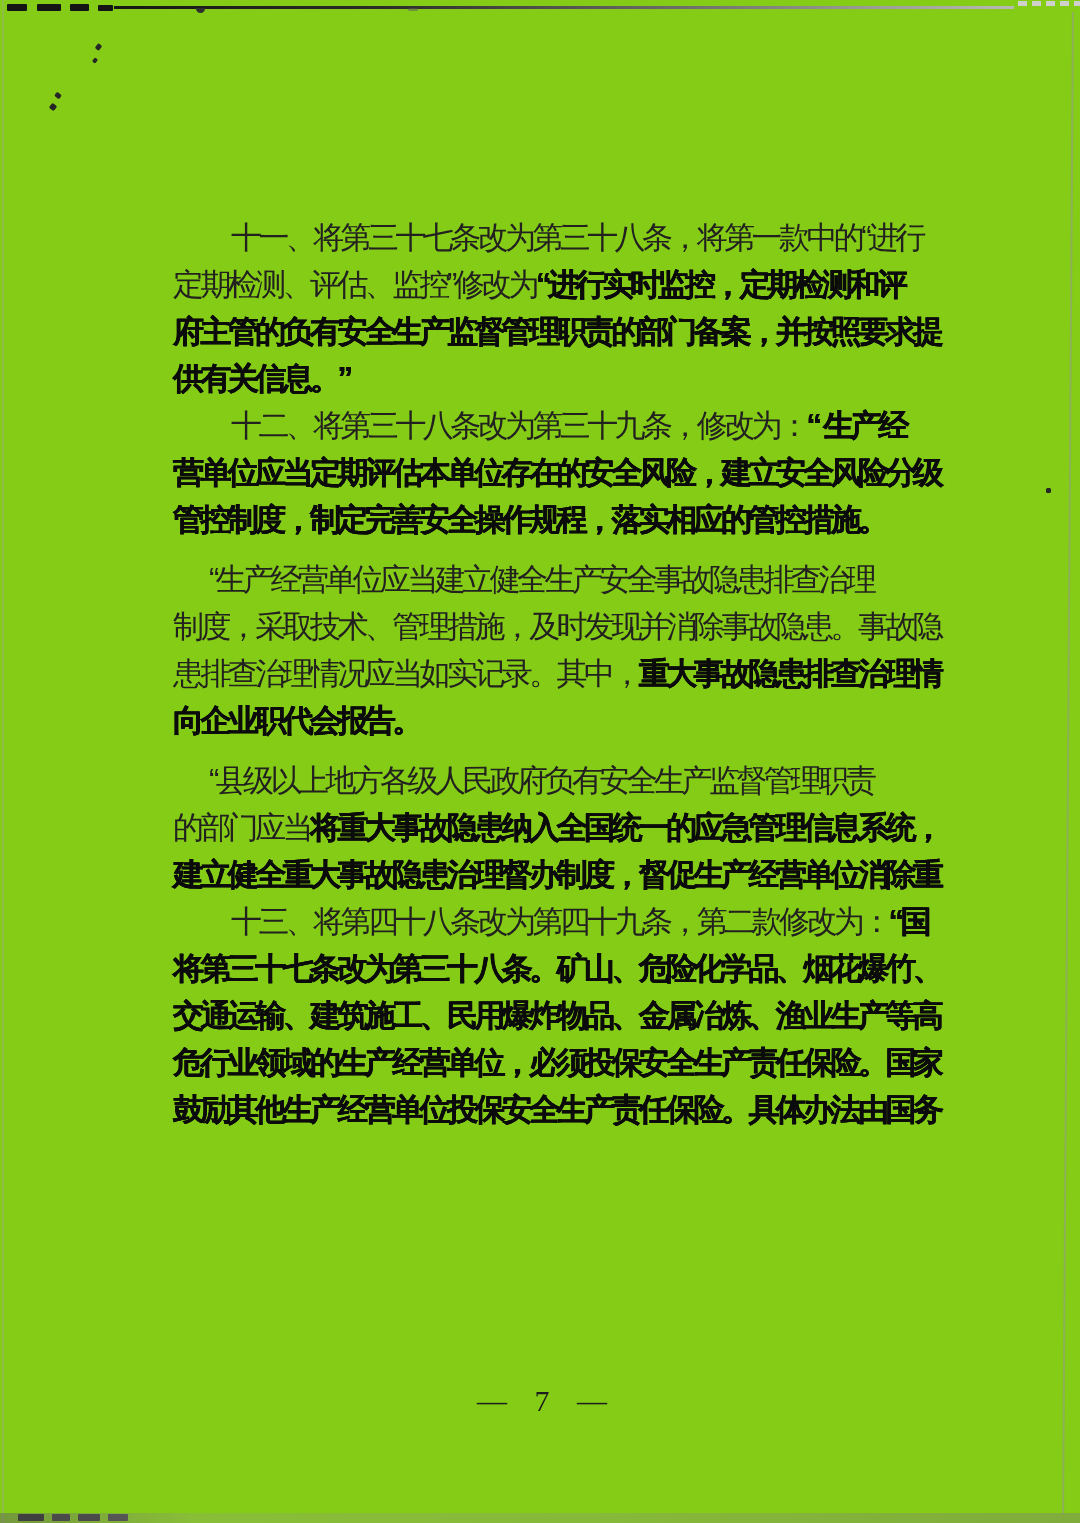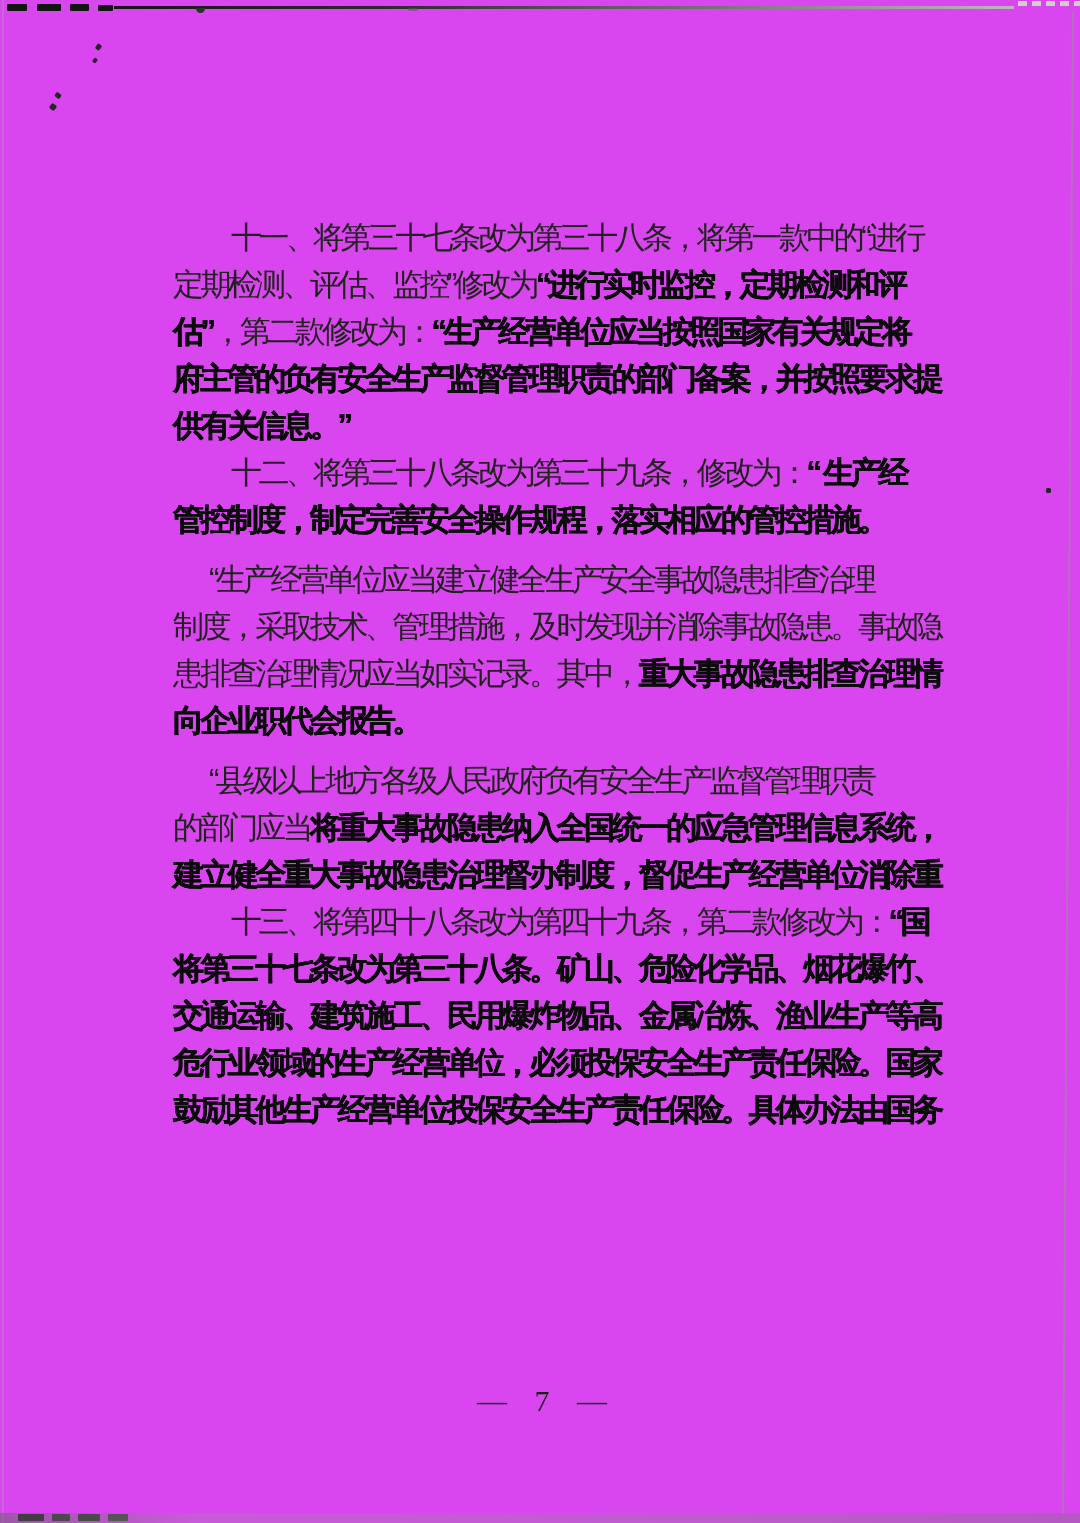--- a/index.html
+++ b/index.html
@@ -1,20 +1,20 @@
 <!DOCTYPE html>
 <html><head>
 <meta charset="utf-8">
 <style>
   html, body { margin: 0; padding: 0; background: #e8e8e6; }
   .page {
     position: relative;
     width: 1080px;
     height: 1523px;
-    background: #d946ef;
+    background: #84cc16;
     overflow: hidden;
     font-family: "Liberation Sans", sans-serif;
     margin: 0 auto;
   }
   
   .doc-body {
     position: absolute;
     left: 173px;
     top: 214px;
     width: 745px;
@@ -90,24 +90,24 @@
 
   <div class="artifact speck" style="left:96px; top:44px; width:5px; height:6px;"></div>
   <div class="artifact speck" style="left:93px; top:58px; width:4px; height:5px;"></div>
   <div class="artifact speck" style="left:55px; top:93px; width:6px; height:5px;"></div>
   <div class="artifact speck" style="left:50px; top:104px; width:6px; height:6px;"></div>
   <div class="artifact speck" style="left:1046px; top:488px; width:5px; height:5px; transform:none;"></div>
 
   <div class="doc-body">
       <div class="text-line indent-para"><span class="seg">十一、将第三十七条改为第三十八条，将第一款中的“进行</span></div>
       <div class="text-line"><span class="seg">定期检测、评估、监控”修改为</span><span class="seg bold">“进行实时监控，定期检测和评</span></div>
-      <div class="text-line"><span class="seg bold">估”</span><span class="seg">，第二款修改为：</span><span class="seg bold">“生产经营单位应当按照国家有关规定将</span></div>
       <div class="text-line"><span class="seg bold">府主管的负有安全生产监督管理职责的部门备案，并按照要求提</span></div>
       <div class="text-line"><span class="seg bold">供有关信息。”</span></div>
       <div class="text-line indent-para"><span class="seg">十二、将第三十八条改为第三十九条，修改为：</span><span class="seg bold">“ 生产经</span></div>
+      <div class="text-line"><span class="seg bold">营单位应当定期评估本单位存在的安全风险，建立安全风险分级</span></div>
       <div class="text-line"><span class="seg bold">管控制度，制定完善安全操作规程，落实相应的管控措施。</span></div>
       <div class="text-line indent-quote"><span class="seg">“生产经营单位应当建立健全生产安全事故隐患排查治理</span></div>
       <div class="text-line"><span class="seg">制度，采取技术、管理措施，及时发现并消除事故隐患。事故隐</span></div>
       <div class="text-line"><span class="seg">患排查治理情况应当如实记录。其中，</span><span class="seg bold">重大事故隐患排查治理情</span></div>
       <div class="text-line"><span class="seg bold">向企业职代会报告。</span></div>
       <div class="text-line indent-quote"><span class="seg">“县级以上地方各级人民政府负有安全生产监督管理职责</span></div>
       <div class="text-line"><span class="seg">的部门应当</span><span class="seg bold">将重大事故隐患纳入全国统一的应急管理信息系统，</span></div>
       <div class="text-line"><span class="seg bold">建立健全重大事故隐患治理督办制度，督促生产经营单位消除重</span></div>
       <div class="text-line indent-para"><span class="seg">十三、将第四十八条改为第四十九条，第二款修改为：</span><span class="seg bold">“国</span></div>
       <div class="text-line"><span class="seg bold">将第三十七条改为第三十八条。矿山、危险化学品、烟花爆竹、</span></div>

